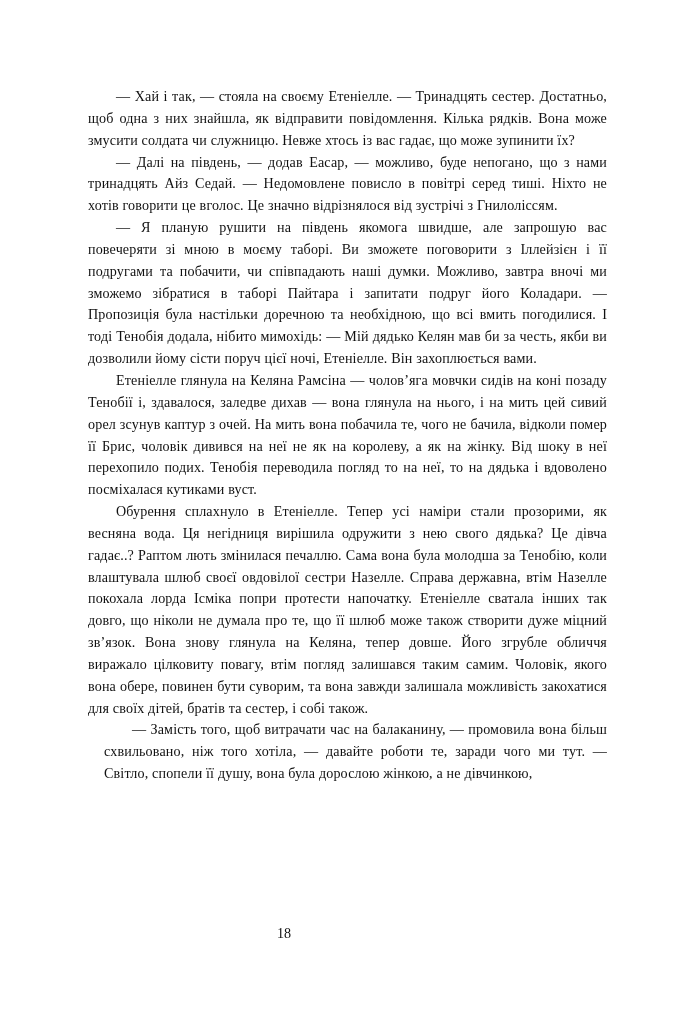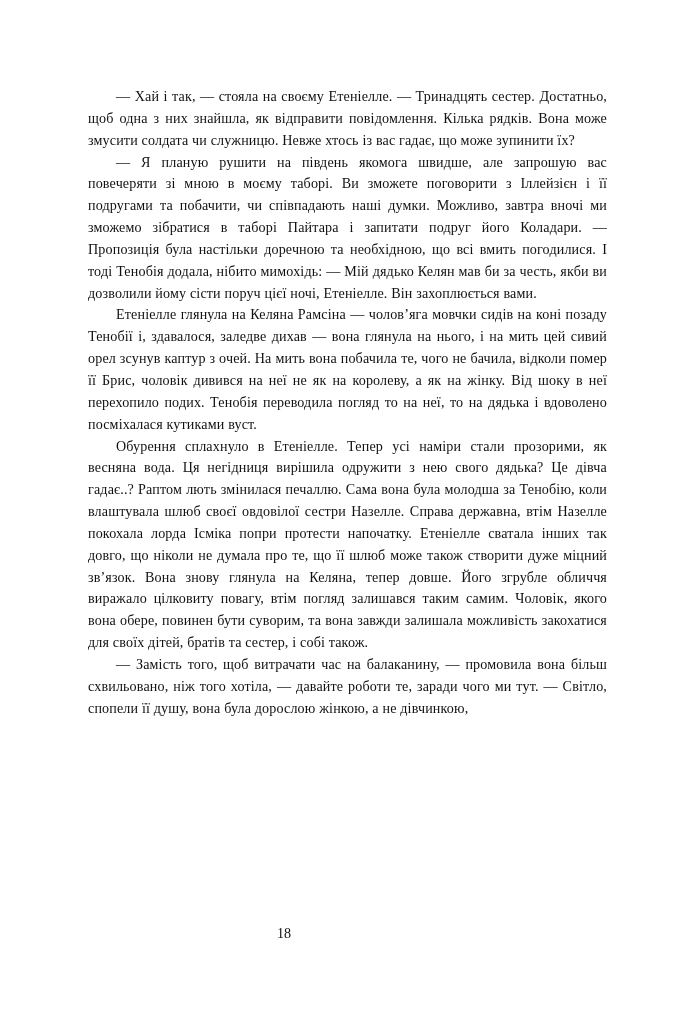--- a/index.html
+++ b/index.html
@@ -35,39 +35,41 @@
     hyphens: manual;
     -webkit-hyphens: manual;
   }
   .textblock p {
     margin: 0;
     text-indent: 28px;
     text-align: justify;
   }
   .textblock p:last-of-type {
     text-align: justify;
+    margin-left: 16px;
   }
   .folio {
     position: absolute;
     left: 0;
     top: 925px;
     width: 568px;
     text-align: center;
     font-size: 14.1px;
     font-family: "Liberation Serif", "DejaVu Serif", serif;
     color: #111111;
   }
 </style>
 </head>
 <body>
 
 <div class="page">
 
   <div class="textblock">
     <p>— Хай і так, — стояла на своєму Етеніелле. — Тринадцять сестер. До­статньо, щоб одна з них знайшла, як відправити повідомлення. Кілька рядків. Вона може змусити солдата чи служницю. Невже хтось із вас гадає, що може зупинити їх?</p>
+    <p>— Далі на південь, — додав Еасар, — можливо, буде непогано, що з нами тринадцять Айз Седай. — Недомовлене повисло в повітрі серед тиші. Ніхто не хотів говорити це вголос. Це значно відрізнялося від зустрічі з Гнилоліссям.</p>
     <p>— Я планую рушити на південь якомога швидше, але запрошую вас повечеряти зі мною в моєму таборі. Ви зможете поговорити з Іллейзієн і її подругами та побачити, чи співпадають наші думки. Можливо, завтра вночі ми зможемо зібратися в таборі Пайтара і запитати подруг його Кола­дари. — Пропозиція була настільки доречною та необхідною, що всі вмить погодилися. І тоді Тенобія додала, нібито мимохідь: — Мій дядько Келян мав би за честь, якби ви дозволили йому сісти поруч цієї ночі, Етеніелле. Він захоплюється вами.</p>
     <p>Етеніелле глянула на Келяна Рамсіна — чолов’яга мовчки сидів на коні позаду Тенобії і, здавалося, заледве дихав — вона глянула на нього, і на мить цей сивий орел зсунув каптур з очей. На мить вона побачила те, чого не бачила, відколи помер її Брис, чоловік дивився на неї не як на королеву, а як на жінку. Від шоку в неї перехопило подих. Тенобія переводила погляд то на неї, то на дядька і вдоволено посміхалася кутиками вуст.</p>
     <p>Обурення сплахнуло в Етеніелле. Тепер усі наміри стали прозорими, як весняна вода. Ця негідниця вирішила одружити з нею свого дядька? Це дівча гадає..? Раптом лють змінилася печаллю. Сама вона була молодша за Тенобію, коли влаштувала шлюб своєї овдовілої сестри Назелле. Справа державна, втім Назелле покохала лорда Ісміка попри протести напочатку. Етеніелле сватала інших так довго, що ніколи не думала про те, що її шлюб може також створити дуже міцний зв’язок. Вона знову глянула на Келяна, тепер довше. Його згрубле обличчя виражало цілковиту повагу, втім погляд залишався таким самим. Чоловік, якого вона обере, повинен бути суворим, та вона завжди залишала можливість закохатися для своїх дітей, братів та сестер, і собі також.</p>
     <p>— Замість того, щоб витрачати час на балаканину, — промовила вона більш схвильовано, ніж того хотіла, — давайте роботи те, заради чого ми тут. — Світло, спопели її душу, вона була дорослою жінкою, а не дівчинкою,</p>
   </div>
 
   <div class="folio">18</div>
 
 </div>
 

